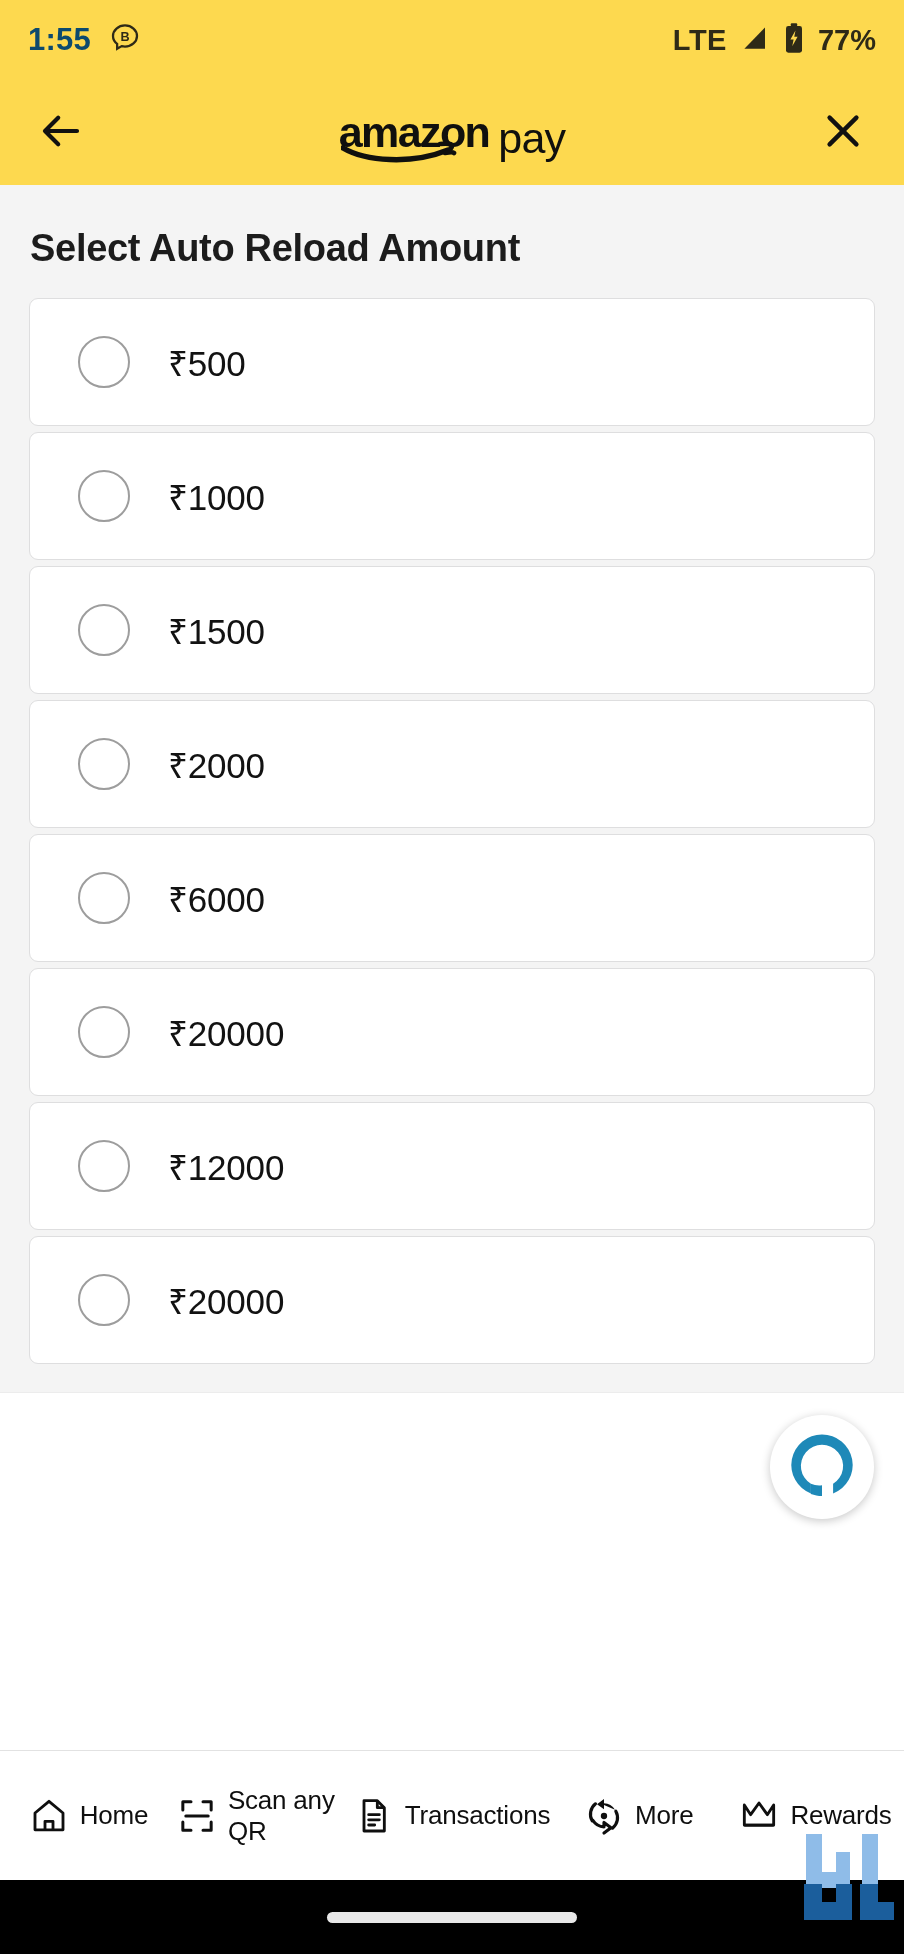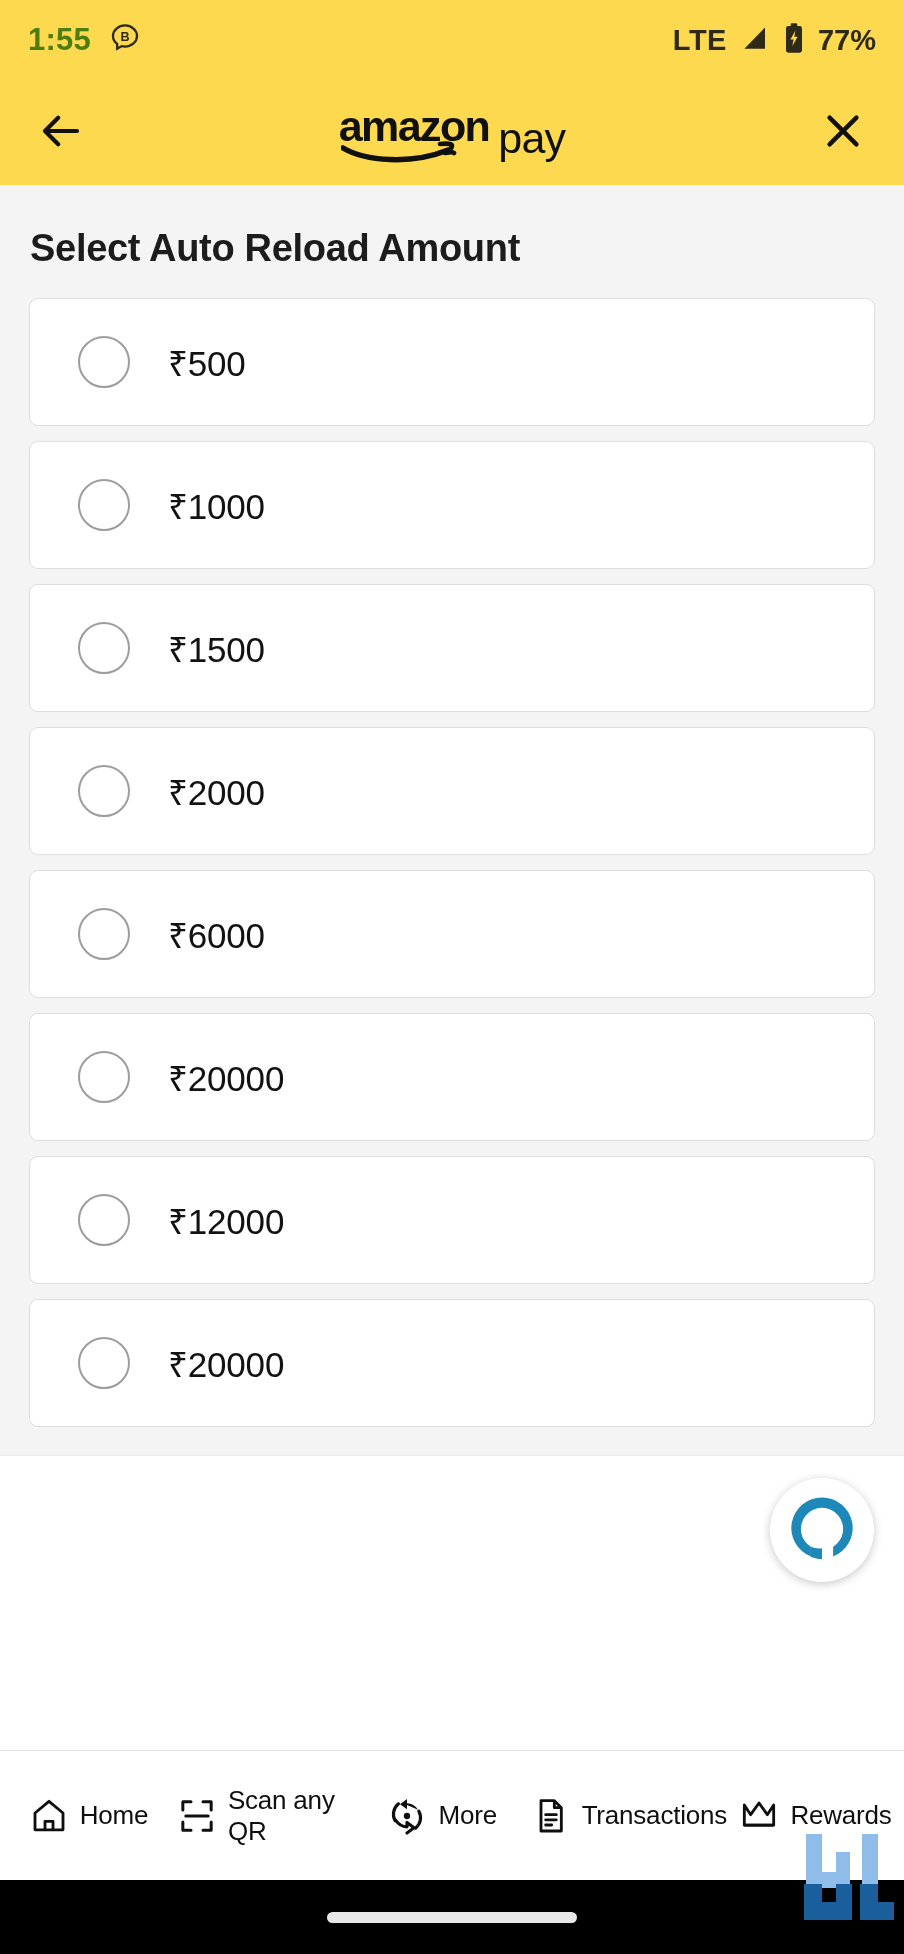--- a/index.html
+++ b/index.html
@@ -18,21 +18,21 @@
 
   
   .statusbar {
     height:80px;
     background:#fdd94f;
     display:flex; align-items:center;
     padding:0 28px;
     flex:0 0 auto;
   }
   .sb-left { display:flex; align-items:center; gap:18px; }
-  .sb-time { font-size:31px; font-weight:600; color:#4d7c0f; letter-spacing:0.2px; }
+  .sb-time { font-size:31px; font-weight:600; color:#0c4a6e; letter-spacing:0.2px; }
   .sb-right { margin-left:auto; display:flex; align-items:center; gap:13px; }
   .sb-lte { font-size:29px; font-weight:600; color:#2e2a17; letter-spacing:0.5px; }
   .sb-pct { font-size:29px; font-weight:600; color:#2e2a17; }
 
   
   .appbar {
     height:105px;
     background:#fdd94f;
     position:relative;
     display:flex; align-items:center;
@@ -43,21 +43,21 @@
     width:62px; height:62px;
     display:flex; align-items:center; justify-content:center;
     cursor:pointer;
   }
   .close-btn { margin-left:auto; }
   .brand {
     position:absolute; left:0; right:0;
     display:flex; justify-content:center; align-items:flex-start;
     pointer-events:none;
   }
-  .brand-inner { position:relative; display:flex; align-items:flex-start; gap:9px; }
+  .brand-inner { position:relative; display:flex; align-items:center; gap:9px; }
   .brand-amazon {
     font-size:43px; font-weight:700; color:#10100e;
     letter-spacing:-1.6px; line-height:1;
   }
   .brand-pay {
     font-size:43px; font-weight:400; color:#10100e;
     letter-spacing:-0.8px; line-height:1;margin-top:12px;
   }
   .smile { position:absolute; left:2px; top:36px; width:125px; height:22px; }
 
@@ -67,21 +67,21 @@
     padding:42px 30px 28px 30px;
     letter-spacing:-0.3px;
     flex:0 0 auto;
   }
 
   
   .amount-list {
     flex:0 0 auto;
     padding:0 29px;
     display:flex; flex-direction:column;
-    gap:15px;
+    gap:6px;
   }
   .amount-row {
     background:#ffffff;
     border:1px solid #dededf;
     border-radius:9px;
     height:128px;
     display:flex; align-items:center;
     padding-left:48px;
     cursor:pointer;
   }
@@ -283,38 +283,38 @@
           <path d="M3.5 8.4V3.5h4.9M15.6 3.5h4.9v4.9M20.5 15.6v4.9h-4.9M8.4 20.5H3.5v-4.9" stroke="#0f0f0f" stroke-width="1.8" stroke-linecap="round" stroke-linejoin="round"></path>
           <path d="M5.3 12h13.4" stroke="#0f0f0f" stroke-width="1.8" stroke-linecap="round"></path>
         </svg>
       </span>
       <span class="nav-label">Scan any QR</span>
     </div>
 
     <div class="nav-item">
       <span class="nav-icon">
         <svg width="40" height="40" viewBox="0 0 24 24" fill="none">
+          <path d="M6 2.8h8l4.2 4.2v14H6V2.8Z" stroke="#0f0f0f" stroke-width="1.7" stroke-linejoin="round"></path>
+          <path d="M14 2.8V7h4.2" stroke="#0f0f0f" stroke-width="1.7" stroke-linejoin="round"></path>
+          <path d="M8.8 11.2h6.4M8.8 14.3h6.4M8.8 17.4h3.6" stroke="#0f0f0f" stroke-width="1.7" stroke-linecap="round"></path>
+        </svg>
+      </span>
+      <span class="nav-label">Transactions</span>
+    </div>
+
+    <div class="nav-item">
+      <span class="nav-icon">
+        <svg width="40" height="40" viewBox="0 0 24 24" fill="none">
           <path d="M18.6 8.2A8 8 0 0 0 12 4.4V1.8L7.8 4.9 12 8v-2.6" fill="#0f0f0f"></path>
           <path d="M19.1 9.1a8 8 0 0 1-2 10.2M4.9 14.9a8 8 0 0 1 2-10.2" stroke="#0f0f0f" stroke-width="1.9" stroke-linecap="round"></path>
           <path d="M12 22.2 16.2 19 12 15.9v2.6a8 8 0 0 1-6.6-3.8" stroke="#0f0f0f" stroke-width="1.9" stroke-linecap="round" stroke-linejoin="round" fill="none"></path>
           <circle cx="12" cy="12" r="1.9" fill="#0f0f0f"></circle>
         </svg>
       </span>
       <span class="nav-label">More</span>
-    </div>
-
-    <div class="nav-item">
-      <span class="nav-icon">
-        <svg width="40" height="40" viewBox="0 0 24 24" fill="none">
-          <path d="M6 2.8h8l4.2 4.2v14H6V2.8Z" stroke="#0f0f0f" stroke-width="1.7" stroke-linejoin="round"></path>
-          <path d="M14 2.8V7h4.2" stroke="#0f0f0f" stroke-width="1.7" stroke-linejoin="round"></path>
-          <path d="M8.8 11.2h6.4M8.8 14.3h6.4M8.8 17.4h3.6" stroke="#0f0f0f" stroke-width="1.7" stroke-linecap="round"></path>
-        </svg>
-      </span>
-      <span class="nav-label">Transactions</span>
     </div>
 
     <div class="nav-item">
       <span class="nav-icon">
         <svg width="40" height="40" viewBox="0 0 24 24" fill="none">
           <path d="M3.2 5.4 7 11.2 12 4.2l5 7 3.8-5.8v12.1H3.2V5.4Z" stroke="#0f0f0f" stroke-width="1.7" stroke-linejoin="round"></path>
           <path d="M3.2 17.5h17.6" stroke="#0f0f0f" stroke-width="1.7"></path>
         </svg>
       </span>
       <span class="nav-label">Rewards</span>

